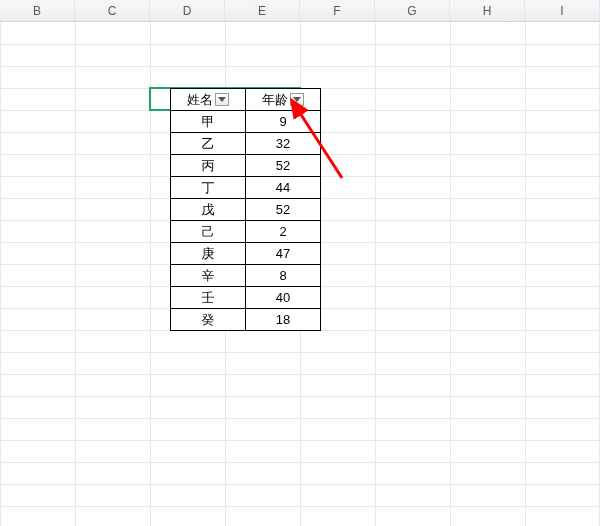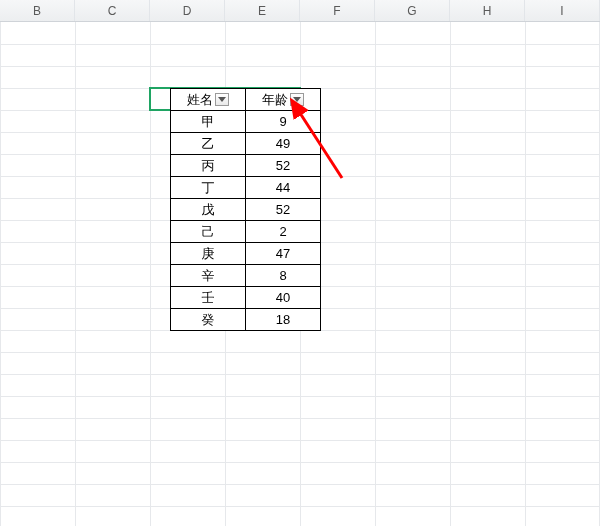--- a/index.html
+++ b/index.html
@@ -166,21 +166,21 @@
           </span>
         </div>
       </th>
     </tr>
     <tr>
       <td>甲</td>
       <td>9</td>
     </tr>
     <tr>
       <td>乙</td>
-      <td>49</td>
+      <td>32</td>
     </tr>
     <tr>
       <td>丙</td>
       <td>52</td>
     </tr>
     <tr>
       <td>丁</td>
       <td>44</td>
     </tr>
     <tr>

